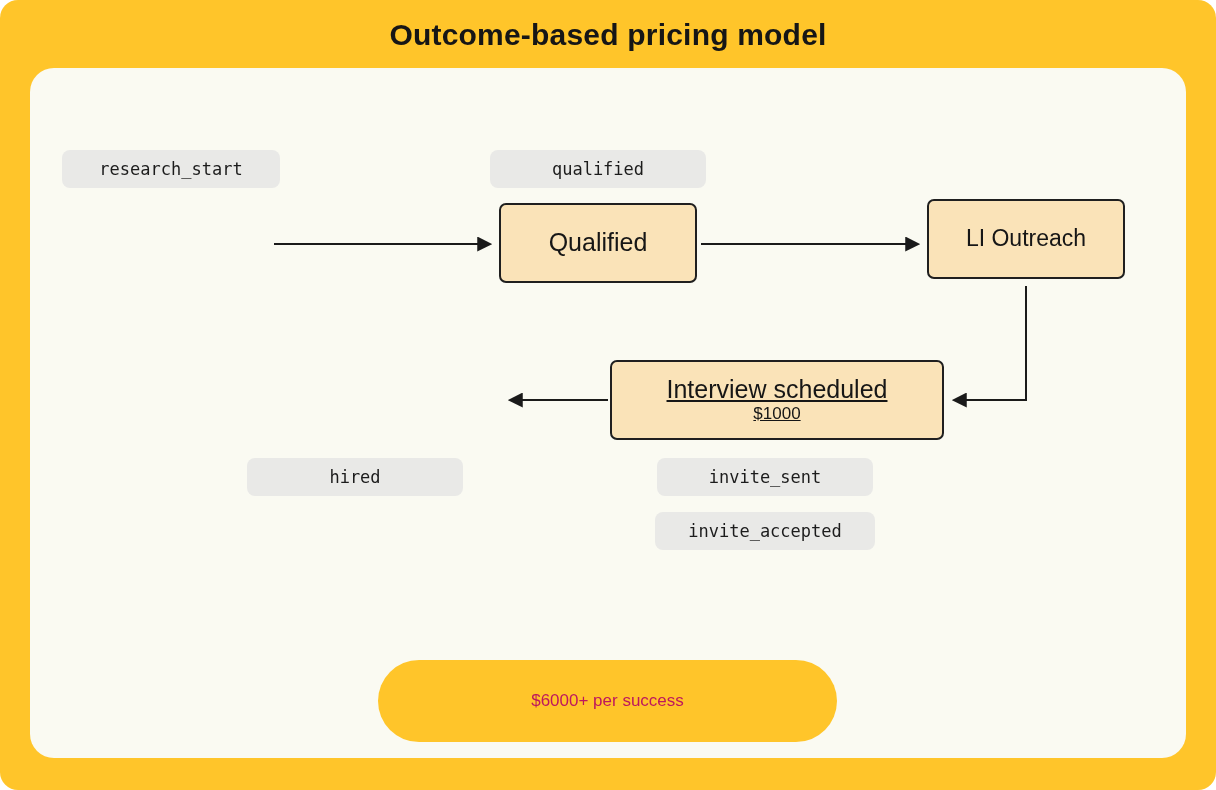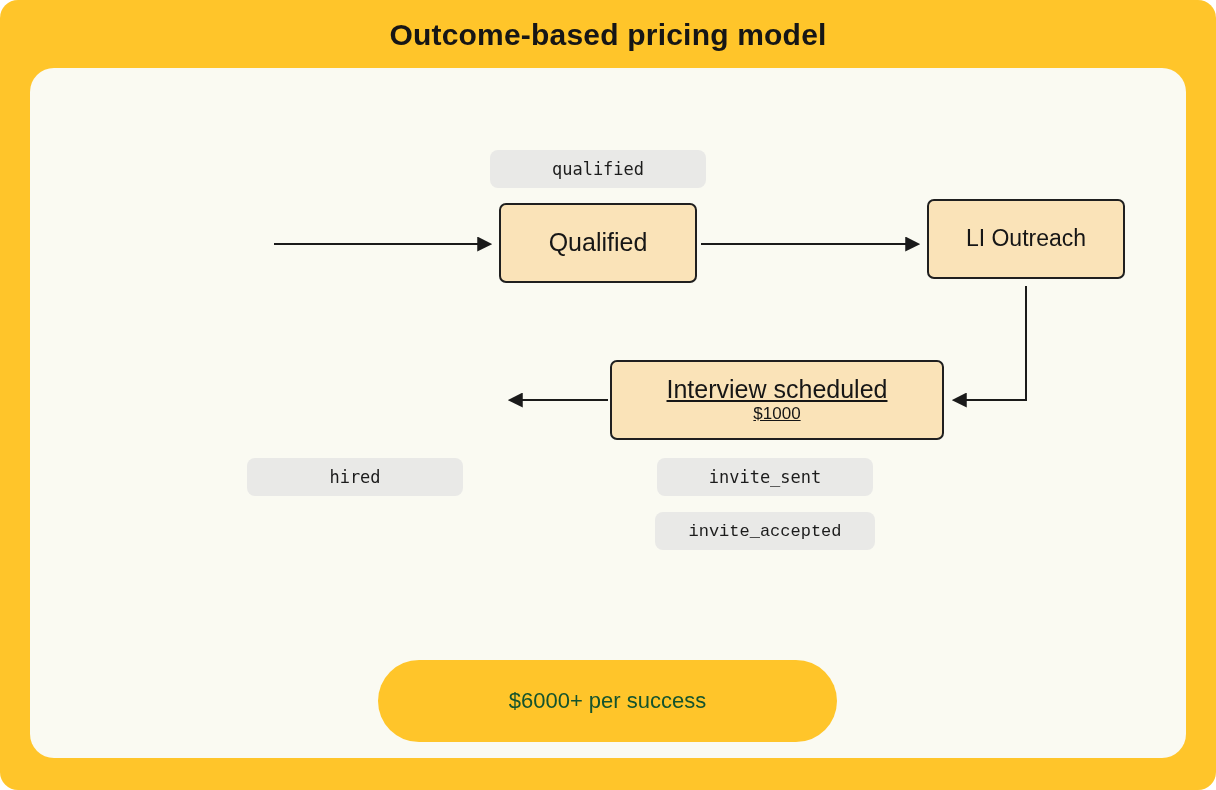--- a/index.html
+++ b/index.html
@@ -81,23 +81,23 @@
     position: absolute;
     left: 348px;
     top: 592px;
     width: 459px;
     height: 82px;
     background: #FFC52A;
     border-radius: 41px;
     display: flex;
     align-items: center;
     justify-content: center;
-    font-size: 22px;
+    font-size: 17px;
     font-weight: 500;
-    color: #14532d;
+    color: #be185d;
   }
 </style>
 </head>
 <body>
 
 <div class="page">
 
   <div class="title">Outcome-based pricing model</div>
 
   <div class="panel">
@@ -107,34 +107,35 @@
         <marker id="arrowhead" viewBox="0 0 10 10" refX="8.5" refY="5" markerWidth="7.5" markerHeight="7.5" orient="auto-start-reverse">
           <path d="M0,0 L10,5 L0,10 z" fill="#1a1a1a"></path>
         </marker>
       </defs>
       <line x1="244" y1="176" x2="460" y2="176" stroke="#1a1a1a" stroke-width="2" marker-end="url(#arrowhead)"></line>
       <line x1="671" y1="176" x2="888" y2="176" stroke="#1a1a1a" stroke-width="2" marker-end="url(#arrowhead)"></line>
       <path d="M996,218 L996,332 L924,332" fill="none" stroke="#1a1a1a" stroke-width="2" marker-end="url(#arrowhead)"></path>
       <line x1="578" y1="332" x2="480" y2="332" stroke="#1a1a1a" stroke-width="2" marker-end="url(#arrowhead)"></line>
     </svg>
 
+    <div class="event-pill" style="left:32px; top:82px; width:218px;">research_start</div>
     <div class="event-pill" style="left:460px; top:82px; width:216px;">qualified</div>
 
     <div class="node" style="left:469px; top:135px; width:198px;">
       <div class="label">Qualified</div>
     </div>
     <div class="node" style="left:897px; top:131px; width:198px;">
       <div class="label" style="font-size:23px;">LI Outreach</div>
     </div>
 
     <div class="node" style="left:580px; top:292px; width:334px;text-decoration:underline;">
       <div class="label">Interview scheduled</div>
       <div class="sublabel">$1000</div>
     </div>
 
     <div class="event-pill" style="left:627px; top:390px; width:216px;">invite_sent</div>
     <div class="event-pill" style="left:217px; top:390px; width:216px;">hired</div>
-    <div class="event-pill" style="left:625px; top:444px; width:220px;font-family:Liberation Mono, monospace;">invite_accepted</div>
+    <div class="event-pill" style="left:625px; top:444px; width:220px;">invite_accepted</div>
 
     <div class="badge">$6000+ per success</div>
 
   </div>
 </div>
 
 </body></html>

